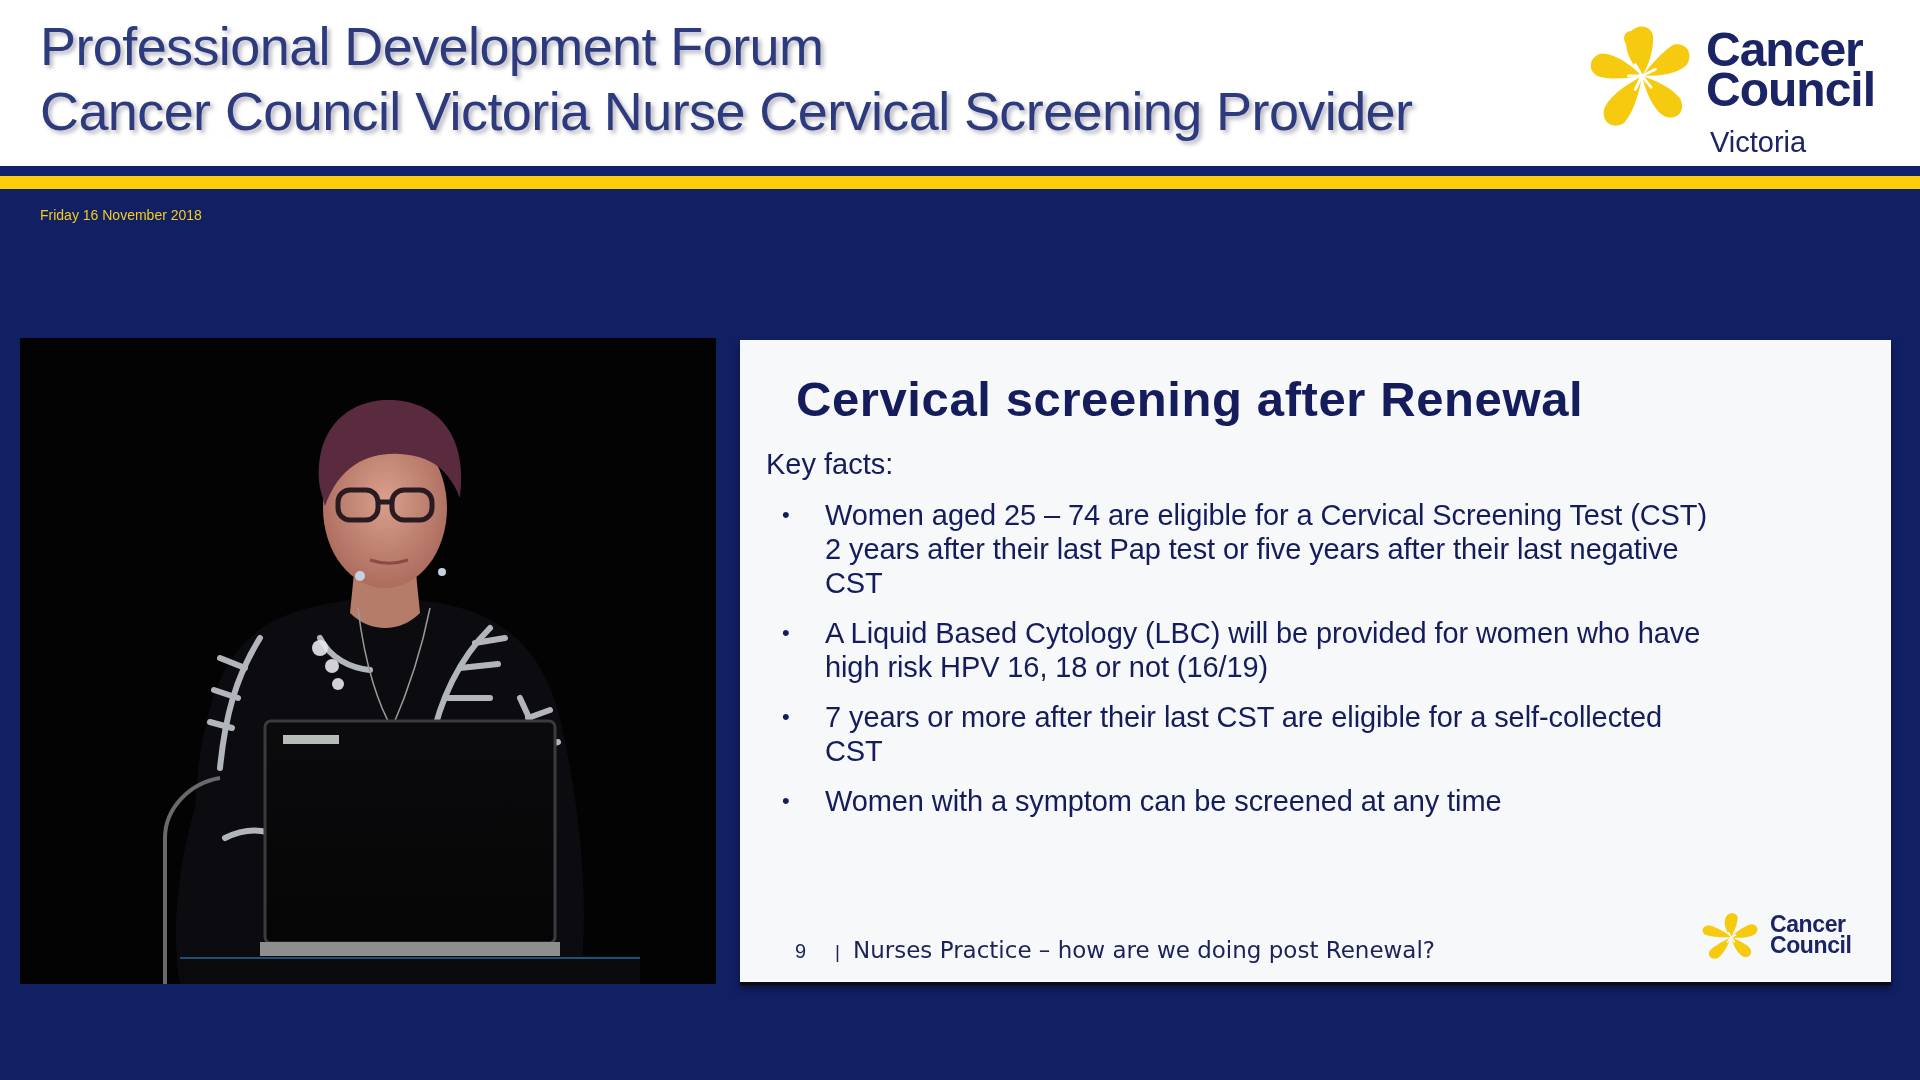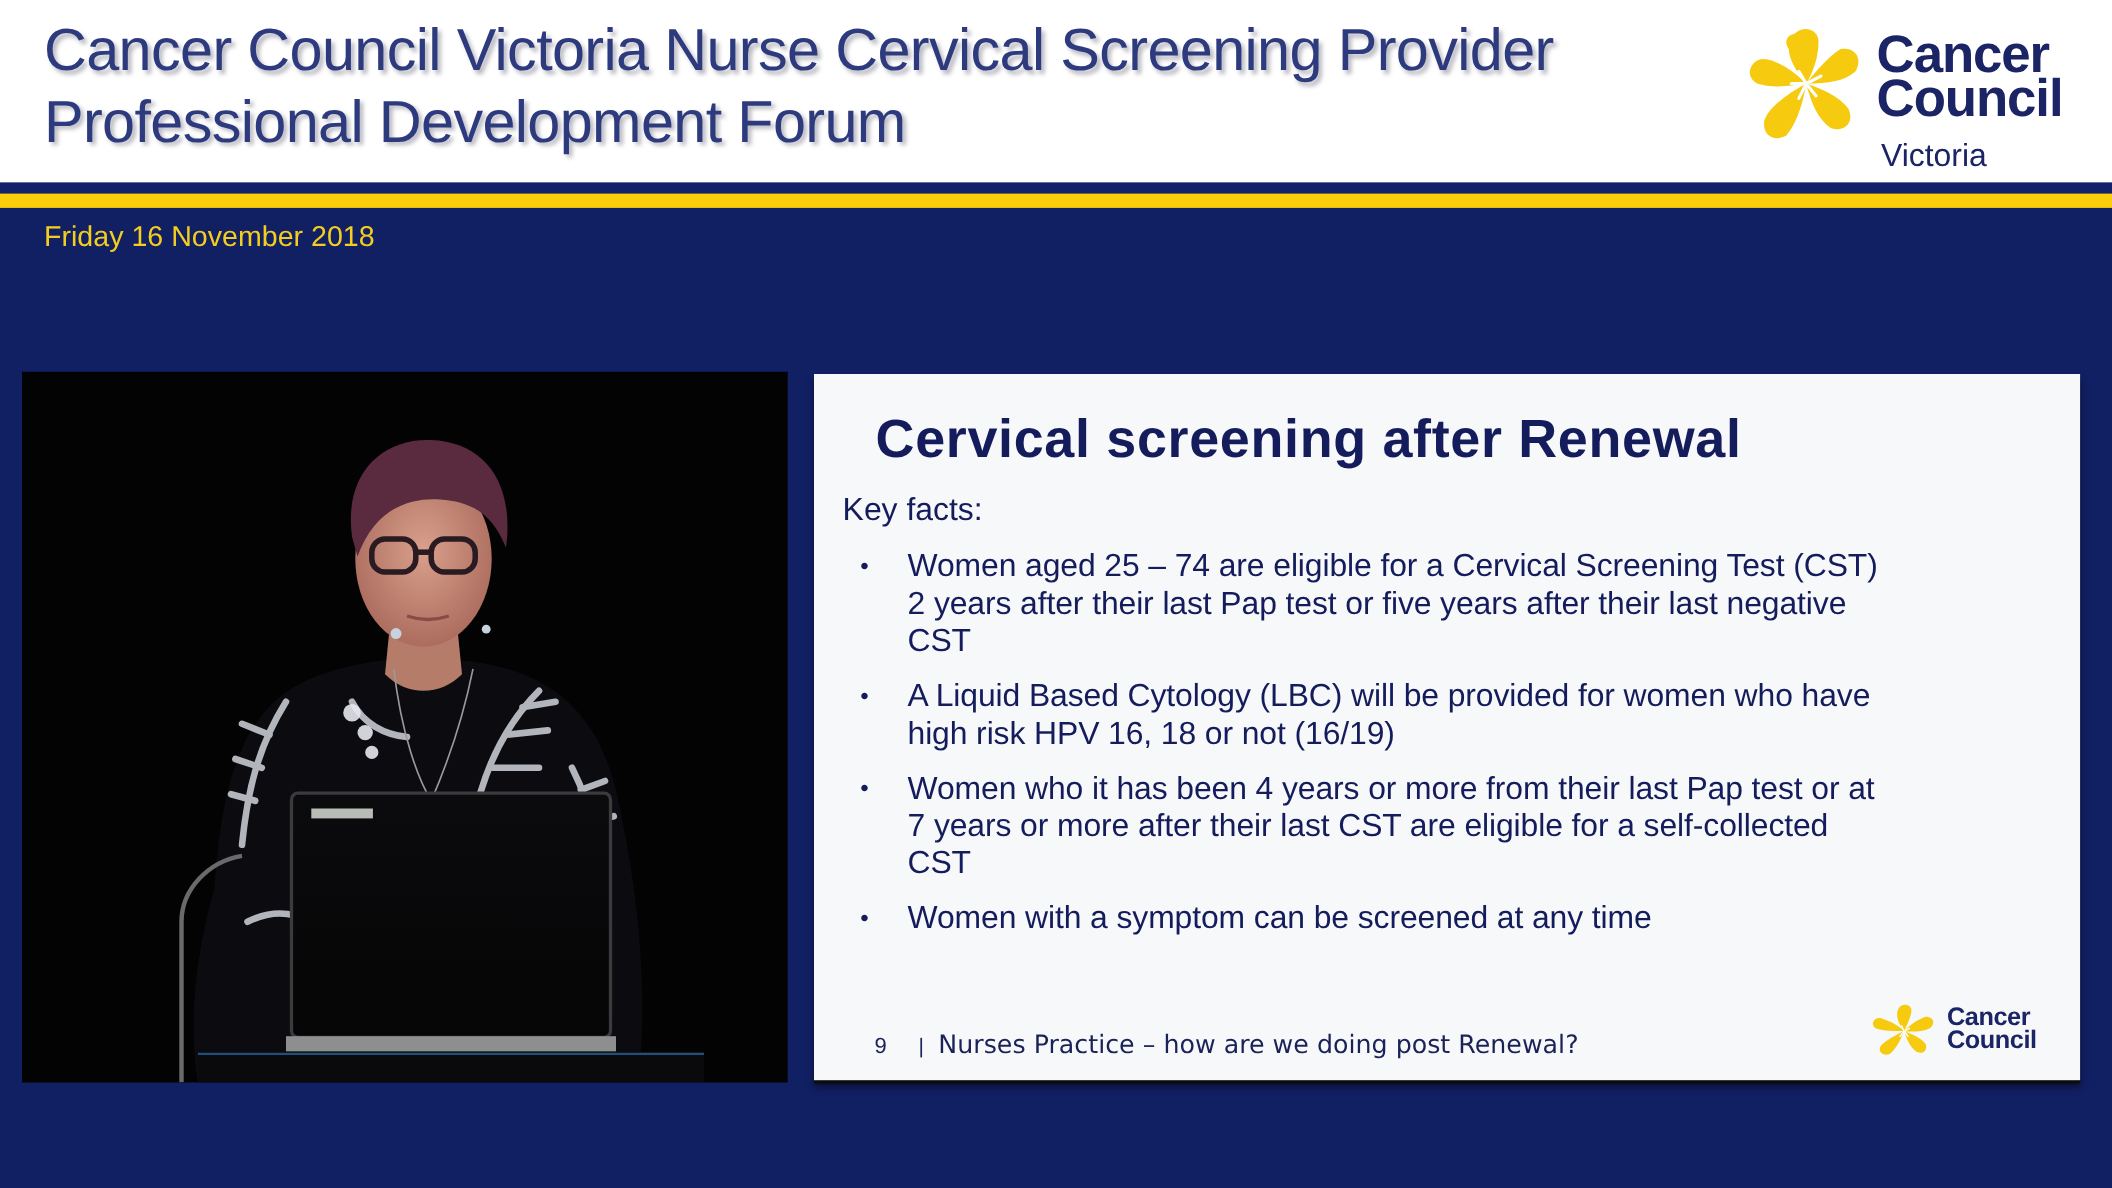--- a/index.html
+++ b/index.html
@@ -30,21 +30,21 @@
   }
   .logo-main .brand span { display: block; }
   .logo-main .region {
     position: absolute; left: 124px; top: 106px;
     color: #1b2465; font-size: 29px; line-height: 32px;
   }
   .stripe-navy { position: absolute; left: 0; top: 166px; width: 1920px; height: 10px; background: #13206a; }
   .stripe-yellow { position: absolute; left: 0; top: 176px; width: 1920px; height: 13px; background: #fdcc0a; }
   .event-date {
     position: absolute; left: 40px; top: 202px;
-    color: #f3cd1f; font-size: 26px; line-height: 26px;
+    color: #f3cd1f; font-size: 14px; line-height: 26px;
   }
   .video-panel {
     position: absolute; left: 20px; top: 338px; width: 696px; height: 646px;
     background: #030303; overflow: hidden;
   }
   .video-panel svg { position: absolute; left: 0; top: 0; }
   .slide {
     position: absolute; left: 740px; top: 340px; width: 1151px; height: 642px;
     background: #f7f8fa;
     box-shadow: 0 3px 0 #0b0b10, 0 6px 6px rgba(0,0,0,0.5);
@@ -86,22 +86,22 @@
     position: absolute; left: 72px; top: 6px;
     color: #1b2465; font-weight: bold; font-size: 23px; line-height: 21px; letter-spacing: -0.4px;
   }
   .logo-small .brand span { display: block; }
 </style>
 </head>
 <body>
 
 <div class="header">
   <h1 class="header-title">
+    <span>Professional Development Forum</span>
     <span>Cancer Council Victoria Nurse Cervical Screening Provider</span>
-    <span>Professional Development Forum</span>
   </h1>
 
   <div class="logo-main">
     <svg class="flower" viewBox="0 0 100 100">
       <g fill="#f6cb0f">
         <path d="M50 50 C40 38 30 22 40 10 C48 2 60 6 60 16 C60 28 56 40 50 50 Z"></path>
         <path d="M50 50 C58 40 68 28 78 22 C90 20 96 30 90 40 C82 48 68 50 50 50 Z"></path>
         <path d="M50 50 C62 54 76 60 84 70 C90 82 80 90 70 86 C60 80 54 66 50 50 Z"></path>
         <path d="M50 50 C48 62 44 80 34 92 C24 98 14 92 16 80 C20 68 36 58 50 50 Z"></path>
         <path d="M50 50 C38 52 22 54 10 50 C0 44 4 32 14 30 C26 30 40 40 50 50 Z"></path>
@@ -218,21 +218,20 @@
       <span class="line">2 years after their last Pap test or five years after their last negative</span>
       <span class="line">CST</span>
     </li>
     <li class="bullet">
       <span class="dot">•</span>
       <span class="line">A Liquid Based Cytology (LBC) will be provided for women who have</span>
       <span class="line">high risk HPV 16, 18 or not (16/19)</span>
     </li>
     <li class="bullet">
       <span class="dot">•</span>
-      <span class="line">Women who it has been 4 years or more from their last Pap test or at</span>
       <span class="line">7 years or more after their last CST are eligible for a self-collected</span>
       <span class="line">CST</span>
     </li>
     <li class="bullet">
       <span class="dot">•</span>
       <span class="line">Women with a symptom can be screened at any time</span>
     </li>
   </ul>
 
   <div class="slide-footer">

